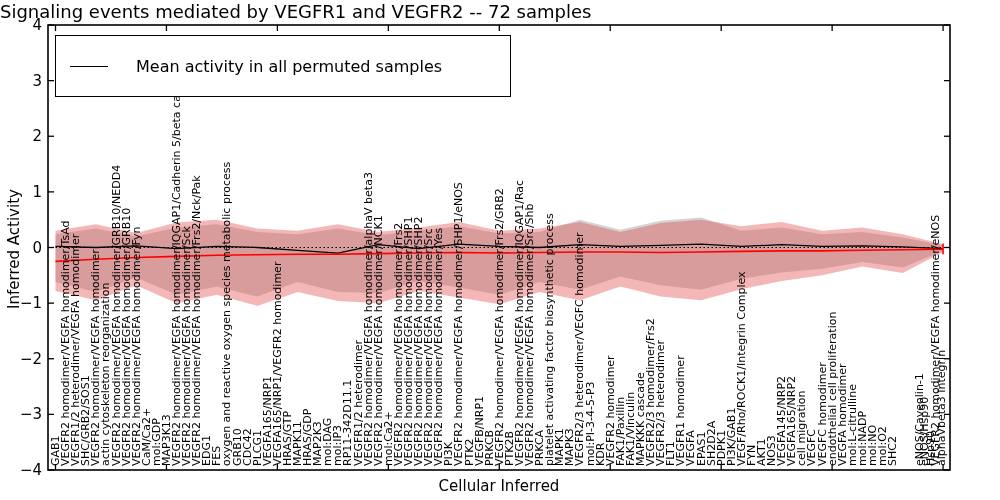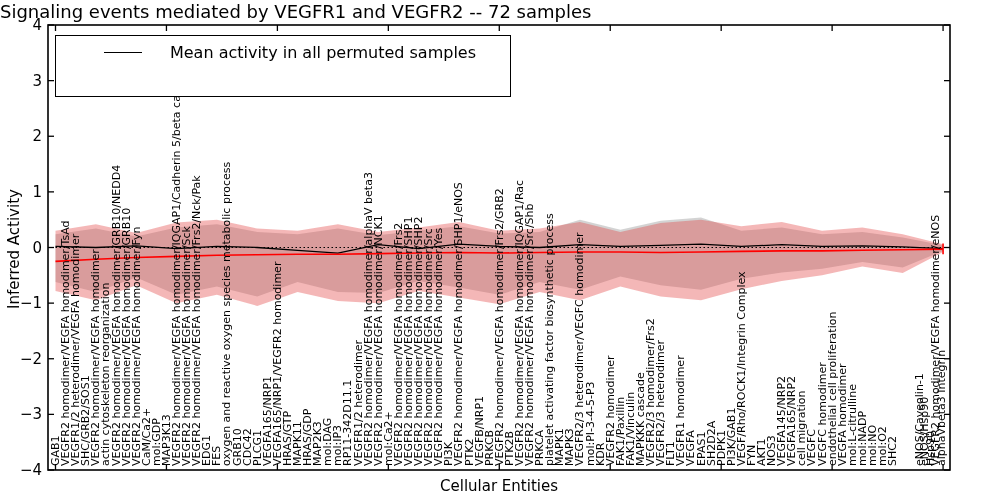--- a/index.html
+++ b/index.html
@@ -11,21 +11,21 @@
          font-size:18px;white-space:nowrap;}
   .ylabel{position:absolute;left:14px;top:250px;width:0;height:0;}
   .ylabel span{display:block;width:160px;margin-left:-80px;margin-top:-10px;
          transform:rotate(-90deg);text-align:center;font-size:15px;white-space:nowrap;}
   .xlabel{position:absolute;left:499px;top:477px;width:0;height:0;}
   .xlabel span{display:block;width:200px;margin-left:-100px;text-align:center;
          font-size:15px;white-space:nowrap;}
   .ytick{position:absolute;width:40px;text-align:right;font-size:15px;line-height:16px;}
   .legend{position:absolute;left:55px;top:35px;width:456px;height:62px;
           background:#ffffff;border:1.6px solid #000;box-sizing:border-box;
-          display:flex;justify-content:space-around;padding:3px 0;}
+          display:flex;flex-direction:column;justify-content:space-around;padding:3px 0;}
   .legend-row{display:flex;align-items:center;height:26px;}
   .legend-line{display:inline-block;width:38px;height:0;border-top:1.6px solid #000;
                margin-left:14px;flex:none;}
   .legend-label{margin-left:28px;font-size:16px;white-space:nowrap;}
 </style>
 </head>
 <body>
 
 <div id="figure">
   <div class="title">Signaling events mediated by VEGFR1 and VEGFR2 -- 72 samples</div>
@@ -162,21 +162,21 @@
       <line x1="832.1220000000001" y1="25" x2="832.1220000000001" y2="31" stroke="#000" stroke-width="1.3"></line>
       <line x1="832.1220000000001" y1="470" x2="832.1220000000001" y2="464" stroke="#000" stroke-width="1.3"></line>
       <line x1="943.068" y1="25" x2="943.068" y2="31" stroke="#000" stroke-width="1.3"></line>
       <line x1="943.068" y1="470" x2="943.068" y2="464" stroke="#000" stroke-width="1.3"></line>
     </svg>
 
   <div class="ylabel">
     <span>Inferred Activity</span>
   </div>
   <div class="xlabel">
-    <span>Cellular Entities</span>
+    <span>Cellular Inferred</span>
   </div>
 
   <div id="yticks">
       <div class="ytick" style="left: 2px; top: 17px;">4</div>
       <div class="ytick" style="left: 2px; top: 72.625px;">3</div>
       <div class="ytick" style="left: 2px; top: 128.25px;">2</div>
       <div class="ytick" style="left: 2px; top: 183.875px;">1</div>
       <div class="ytick" style="left: 2px; top: 239.5px;">0</div>
       <div class="ytick" style="left: 2px; top: 295.125px;">−1</div>
       <div class="ytick" style="left: 2px; top: 350.75px;">−2</div>

